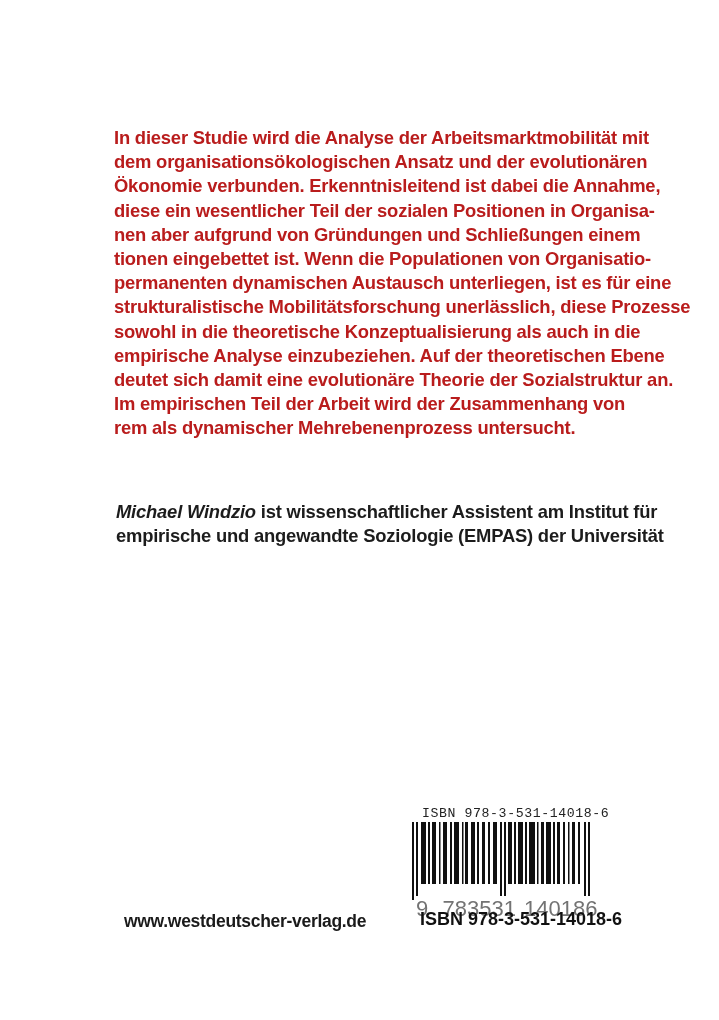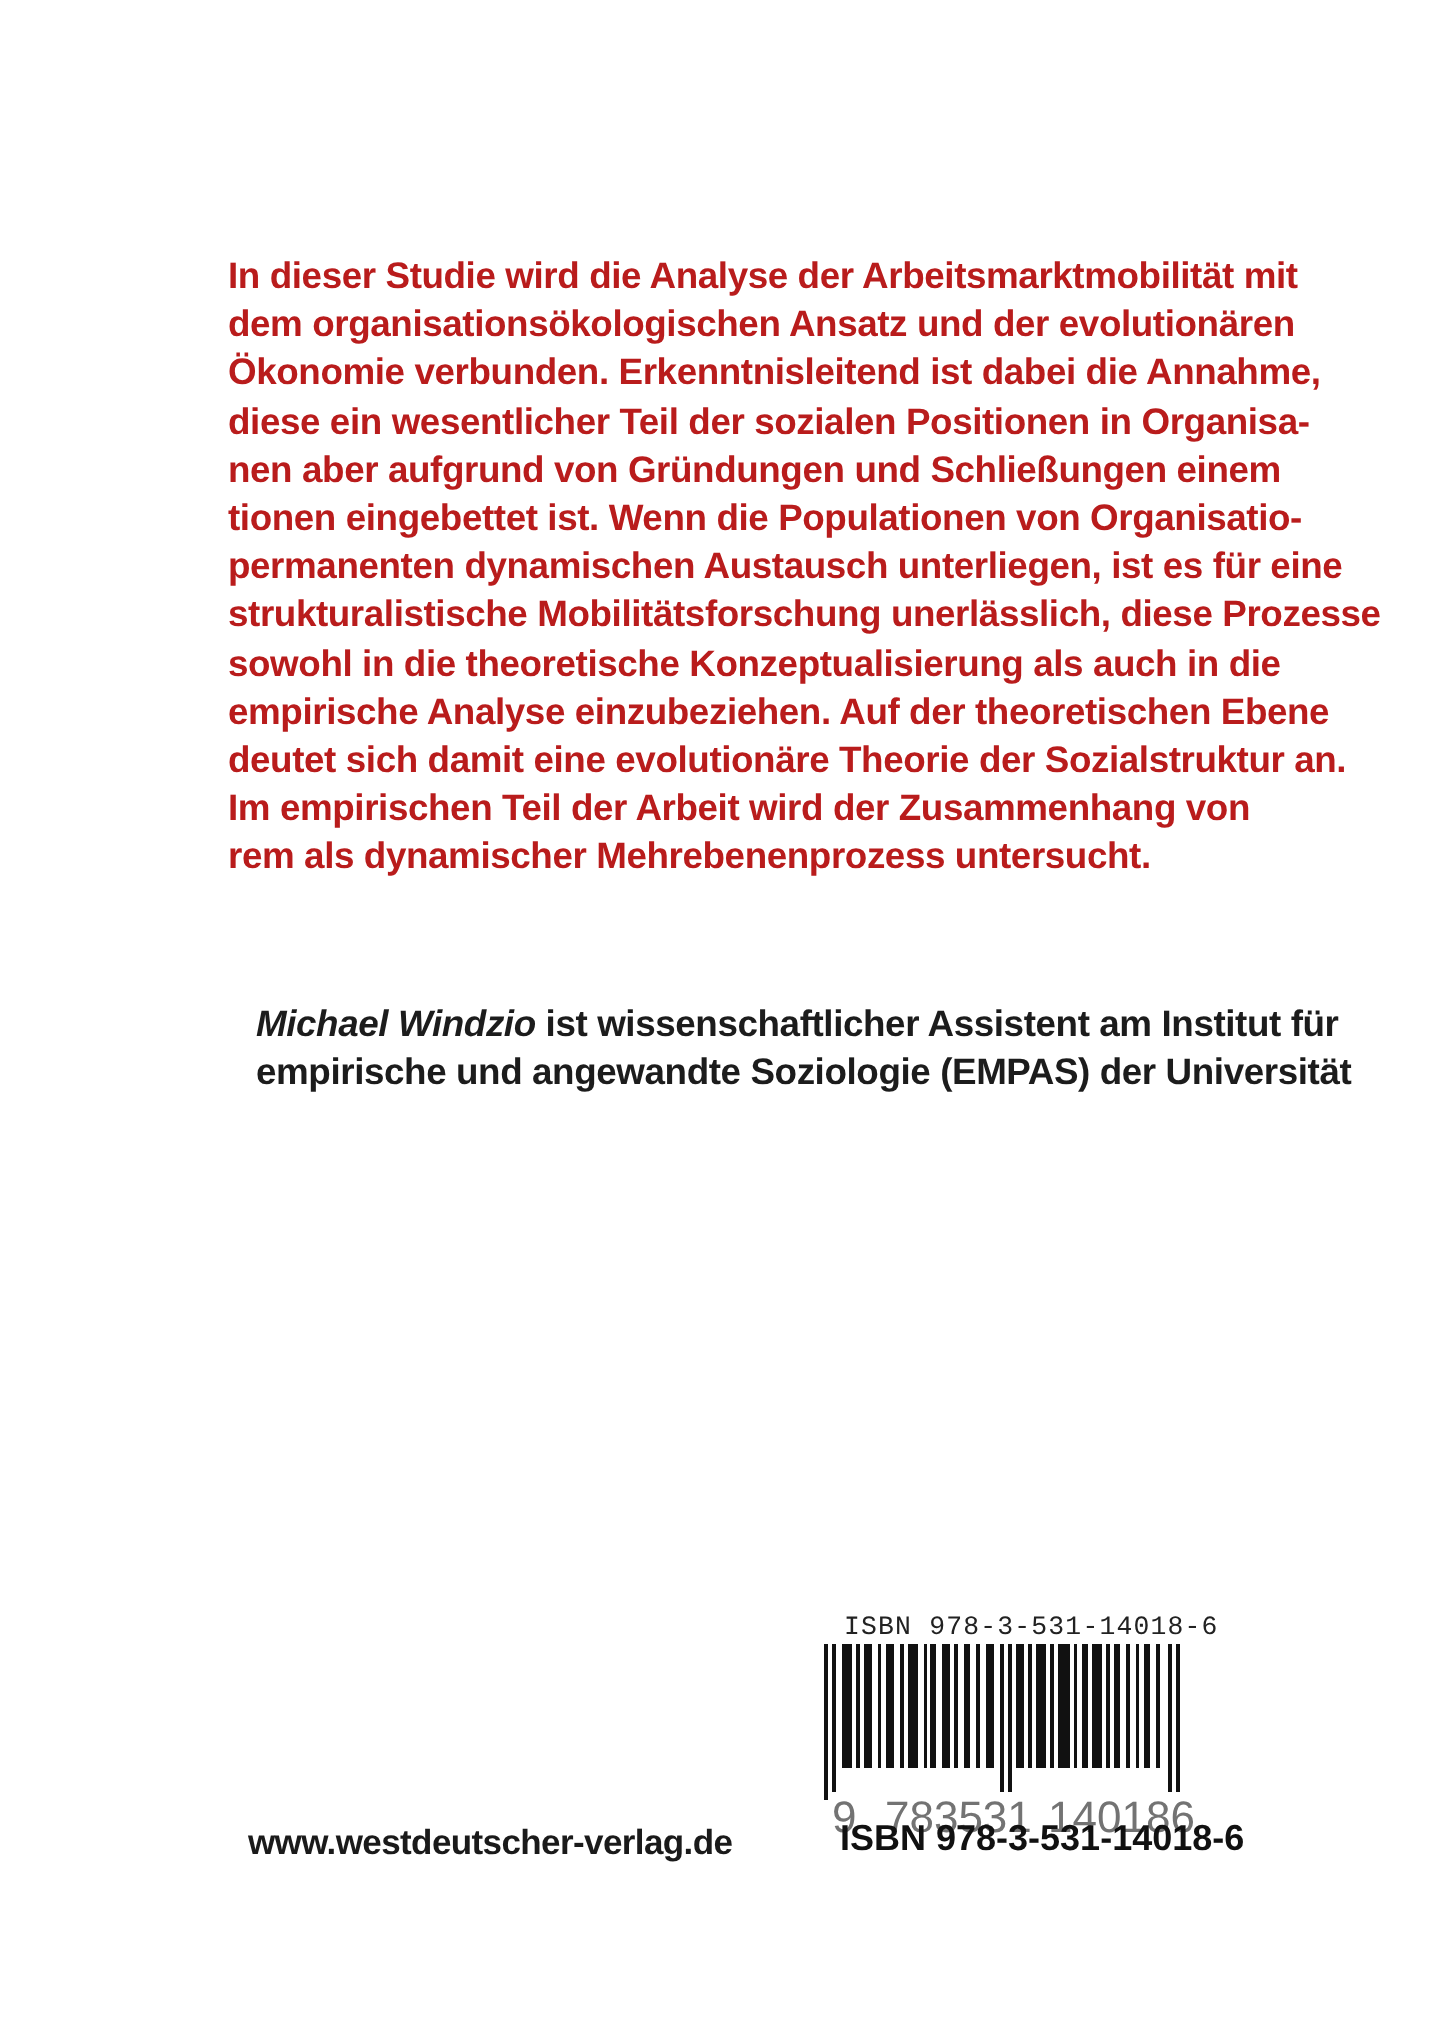--- a/index.html
+++ b/index.html
@@ -1,20 +1,20 @@
 <!DOCTYPE html>
 <html><head>
   <meta charset="utf-8">
   <style>
     html, body { margin: 0; padding: 0; background: #ffffff; }
     body { width: 719px; height: 1020px; position: relative; overflow: hidden; color: #1a1a1a; font-family: "Liberation Sans", sans-serif; }
     .blurb { position: absolute; left: 114px; top: 126px; width: 494px; font-size: 18.4px; line-height: 24.2px; text-align: justify; font-weight: bold; letter-spacing: -0.2px; color: #b91c1c; }
     .blurb .line { display: block; text-align: justify; text-align-last: justify; white-space: nowrap; }
     .blurb .line.last { text-align-last: left; }
-    .bio { position: absolute; left: 128px; top: 500px; width: 494px; font-size: 18.4px; line-height: 24.2px; font-weight: bold; letter-spacing: -0.2px; color: #1c1c1c; }
+    .bio { position: absolute; left: 116px; top: 500px; width: 494px; font-size: 18.4px; line-height: 24.2px; font-weight: bold; letter-spacing: -0.2px; color: #1c1c1c; }
     .bio .line { display: block; text-align: justify; text-align-last: justify; white-space: nowrap; }
     .bio .line.last { text-align-last: left; }
     .bio .author { font-style: italic; }
     .isbn-top { position: absolute; left: 422px; top: 806px; font-family: "Liberation Mono", monospace; font-size: 13.2px; letter-spacing: 0.6px; color: #222; }
     .barcode { position: absolute; left: 412px; top: 822px; width: 180px; height: 78px; }
     .barcode svg { display: block; }
     .digits { position: absolute; left: 415px; top: 880px; font-family: "Liberation Sans", sans-serif; font-size: 22px; color: #737373; background: transparent; margin-top: 16px; }
     .digits span { background: #fff; padding: 0 1px; }
     .isbn-bottom { position: absolute; left: 420px; top: 909px; font-family: "Liberation Sans", sans-serif; font-weight: bold; font-size: 18px; color: #111; }
     .url { position: absolute; left: 124px; top: 911px; font-family: "Liberation Sans", sans-serif; font-weight: bold; font-size: 17.5px; letter-spacing: -0.3px; color: #1a1a1a; }

